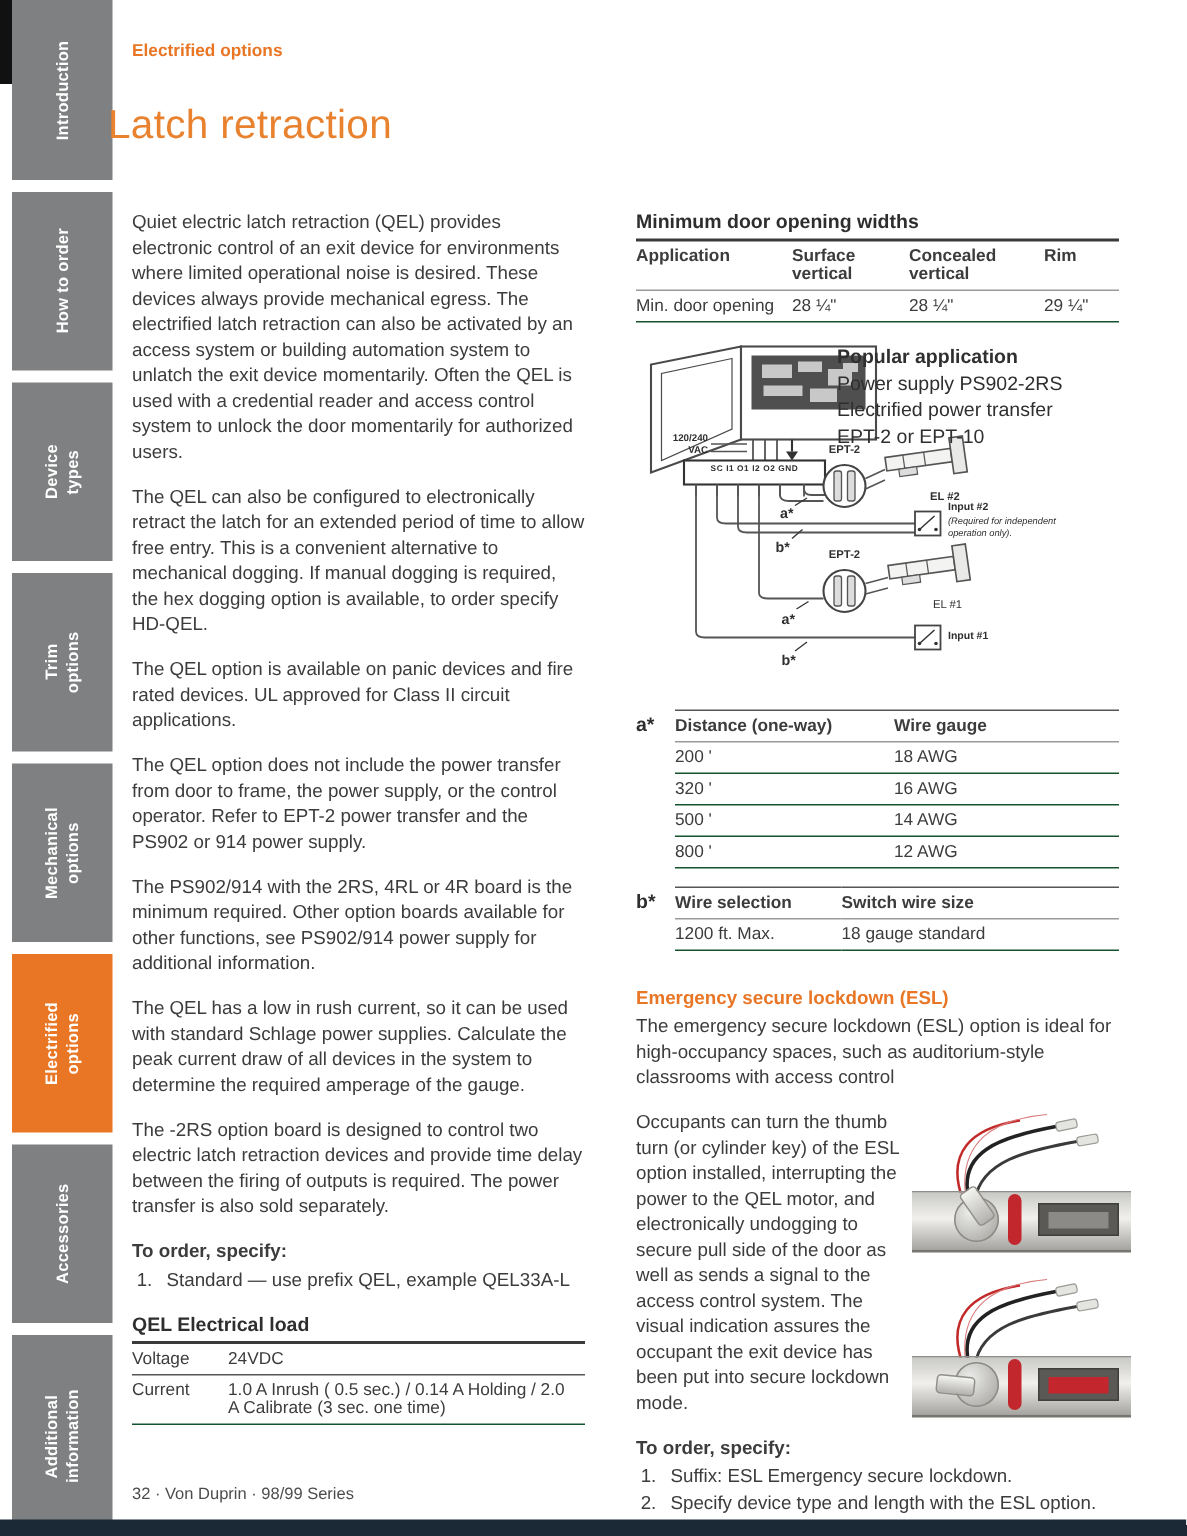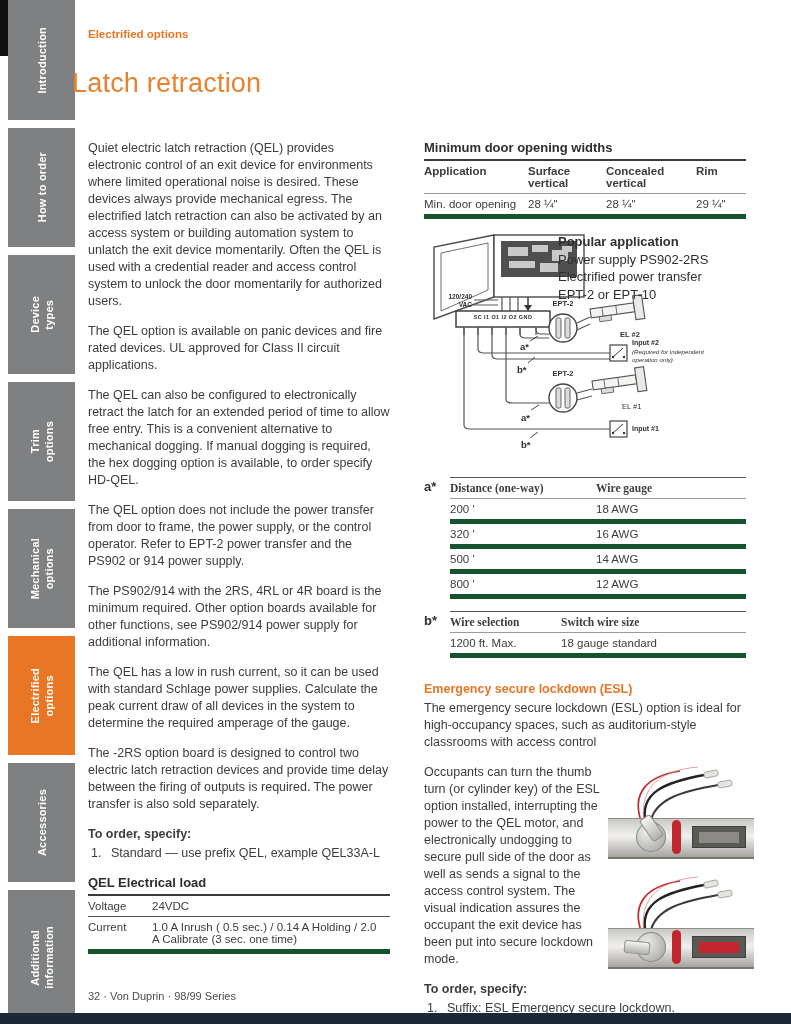--- a/index.html
+++ b/index.html
@@ -28,28 +28,28 @@
   h3.sec { color:#e87625; font-size:12.5px; font-weight:bold; margin:0 0 4px 0; }
   p.body { font-size:12.5px; line-height:17px; margin:0 0 13px 0; }
   p.bold-line { font-size:12.5px; line-height:17px; margin:0; font-weight:bold; }
   ol.order { margin:2px 0 13px 0; padding-left:17px; font-size:12.5px; line-height:17px; }
   ol.order li { padding-left:6px; margin:0 0 1px 0; }
 
   
   .tbl-title { font-size:13px; font-weight:bold; color:#2e2e2e; padding-bottom:4px; border-bottom:2px solid #3a3a3a; }
   table.data { width:100%; border-collapse:collapse; font-size:11.5px; color:#3c3c3c; }
   table.data th { text-align:left; font-weight:bold; padding:4px 6px 4px 0; vertical-align:top; border-bottom:1px solid #9a9a9a; }
-  table.data td { text-align:left; padding:4px 6px 4px 0; vertical-align:top; border-bottom:5px solid #14532d; }
+  table.data td { text-align:left; padding:4px 6px 4px 0; vertical-align:top; border-bottom:1px solid #14532d; }
   table.data tr.dark-rule td { border-bottom:1.5px solid #555;margin-top:32px; }
   .elec-block { margin-top:10px; }
   .elec-block td.lab { width:58px; font-weight:normal; }
 
   .wire-block { position:relative; margin-top:12px; padding-left:26px; }
   .wire-block .marker { position:absolute; left:0; top:2px; font-weight:bold; font-size:13px; color:#2e2e2e; }
-  .wire-block table.data th { border-top:1.5px solid #555;font-family:Liberation Serif, serif; }
+  .wire-block table.data th { border-top:1.5px solid #555; }
 
   
   .diagram { position:relative; width:322px; height:232px; margin-top:14px; }
   .diagram svg { position:absolute; left:0; top:0; }
   .dlabel { position:absolute; color:#2f2f2f; }
   .lbl-popular { left:134px; top:0; width:190px; font-size:13px; line-height:17.5px; }
   .lbl-popular .pop-head { font-weight:bold; }
   .lbl-vac { left:4px; top:60px; width:44px; text-align:right; font-size:6.5px; font-weight:bold; line-height:7.5px; white-space:pre-line; }
   .lbl-terminals { left:32px; top:81px; width:94px; text-align:center; font-size:5.5px; font-weight:bold; letter-spacing:0.4px; }
   .lbl-ept-top { left:118px; top:66px; width:42px; text-align:center; font-size:7.5px; font-weight:bold; }
@@ -121,22 +121,22 @@
       <span class="tab-label">Additional
 information</span>
     </div>
   </nav>
 
   <div class="kicker">Electrified options</div>
   <h1 class="page-title">Latch retraction</h1>
 
   <div class="col-left">
     <p class="body">Quiet electric latch retraction (QEL) provides electronic control of an exit device for environments where limited operational noise is desired. These devices always provide mechanical egress. The electrified latch retraction can also be activated by an access system or building automation system to unlatch the exit device momentarily. Often the QEL is used with a credential reader and access control system to unlock the door momentarily for authorized users.</p>
+    <p class="body">The QEL can also be configured to electronically retract the latch for an extended period of time to allow free entry. This is a convenient alternative to mechanical dogging. If manual dogging is required, the hex dogging option is available, to order specify HD-QEL.</p>
     <p class="body">The QEL option is available on panic devices and fire rated devices. UL approved for Class II circuit applications.</p>
-    <p class="body">The QEL can also be configured to electronically retract the latch for an extended period of time to allow free entry. This is a convenient alternative to mechanical dogging. If manual dogging is required, the hex dogging option is available, to order specify HD-QEL.</p>
     <p class="body">The QEL option does not include the power transfer from door to frame, the power supply, or the control operator. Refer to EPT-2 power transfer and the PS902 or 914 power supply.</p>
     <p class="body">The PS902/914 with the 2RS, 4RL or 4R board is the minimum required. Other option boards available for other functions, see PS902/914 power supply for additional information.</p>
     <p class="body">The QEL has a low in rush current, so it can be used with standard Schlage power supplies. Calculate the peak current draw of all devices in the system to determine the required amperage of the gauge.</p>
     <p class="body">The -2RS option board is designed to control two electric latch retraction devices and provide time delay between the firing of outputs is required. The power transfer is also sold separately.</p>
     <p class="bold-line">To order, specify:</p>
     <ol class="order">
       <li>Standard — use prefix QEL, example QEL33A-L</li>
     </ol>
 
     <div class="elec-block">

